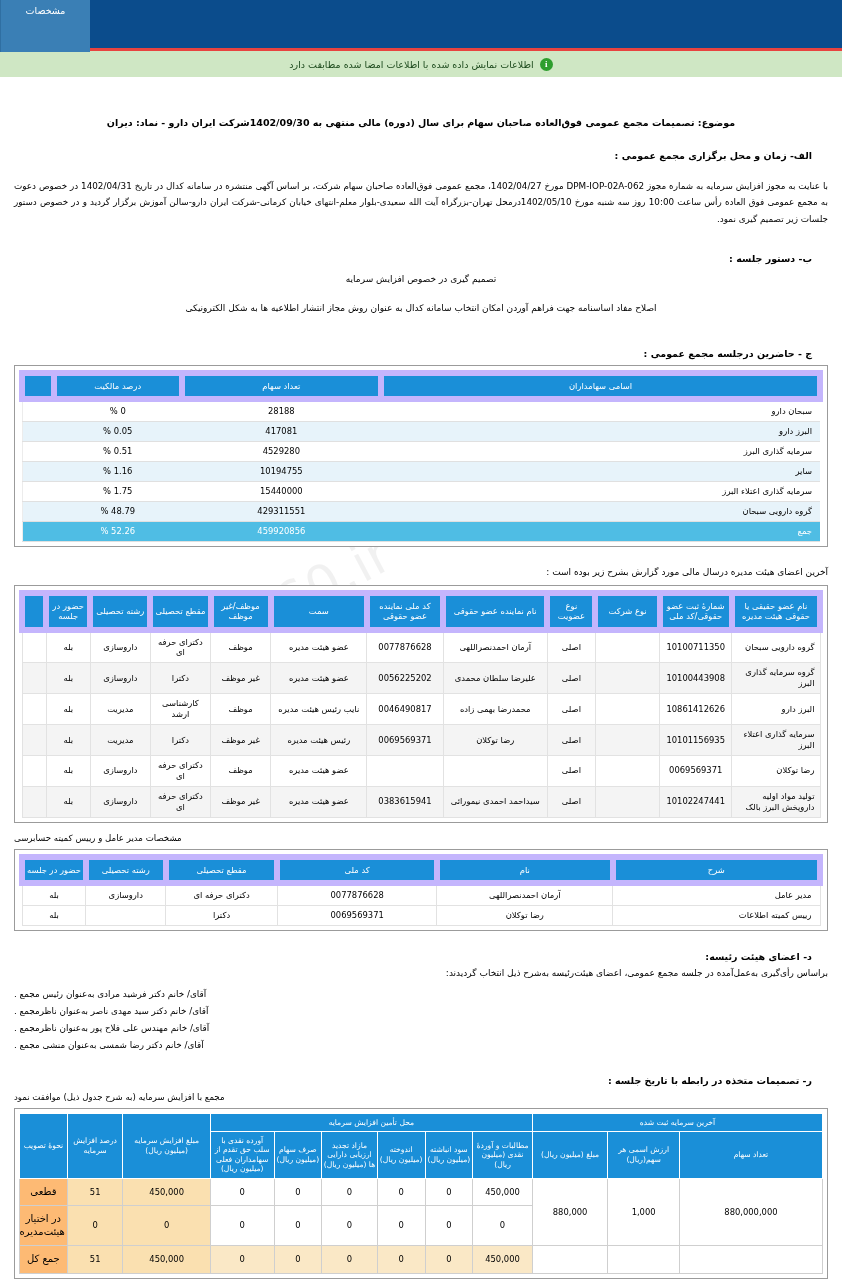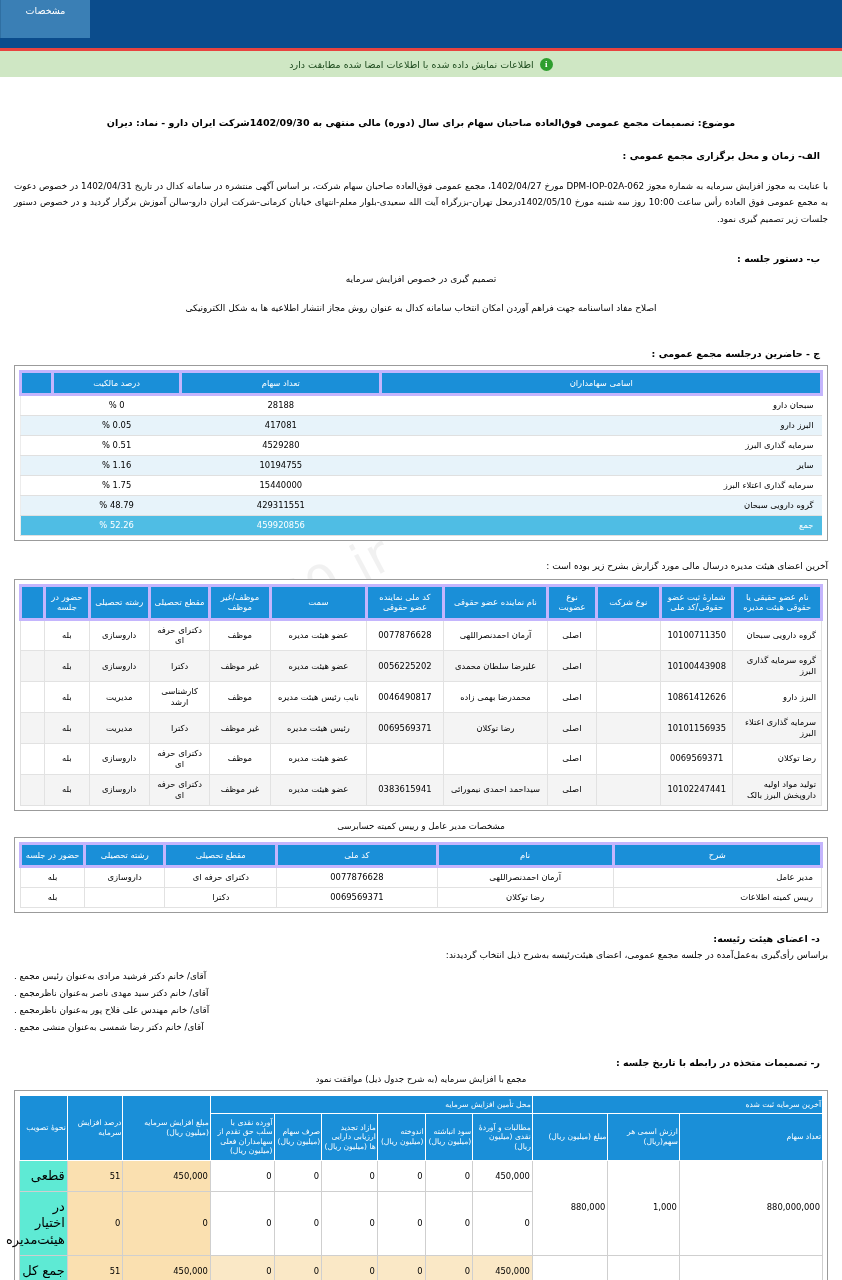--- a/index.html
+++ b/index.html
@@ -49,21 +49,21 @@
   .tabstrip {
     position: absolute;
     top: 0;
     left: 0;
     height: 48px;
     display: flex;
     direction: rtl;
   }
   .tab-active {
     width: 90px;
-    height: 38px;
+    height: 52px;
     background: #3a7fb5;
     border-left: 1px solid #2f6fa2;
     color: #ffffff;
     font-size: 9.5px;
     text-align: center;
     padding-top: 5px;
     box-sizing: border-box;
   }
 
   
@@ -105,21 +105,21 @@
   .subject {
     text-align: center;
     font-weight: bold;
     font-size: 9.5px;
     margin: 0 0 22px 0;
   }
   .sec-head {
     font-weight: bold;
     font-size: 9.5px;
     text-align: right;
-    margin: 0 8px 6px 0;
+    margin: 0 16px 6px 0;
   }
   .sec-sub {
     font-size: 9px;
     text-align: right;
     margin: 0 0 8px 0;
   }
   .para {
     font-size: 8.8px;
     line-height: 1.85;
     text-align: justify;
@@ -151,21 +151,21 @@
     border-collapse: collapse;
     font-size: 8.4px;
     table-layout: fixed;
   }
   table.dt th {
     background: #1a8fd8;
     color: #ffffff;
     font-weight: normal;
     text-align: center;
     padding: 5px 2px;
-    border: 3px solid #c4b5fd;
+    border: 6px solid #c4b5fd;
     line-height: 1.25;
     vertical-align: middle;
   }
   table.dt td {
     text-align: center;
     padding: 4px 3px;
     border-bottom: 1px solid #e0e0e0;
     border-left: 1px solid #ececec;
     vertical-align: middle;
     line-height: 1.3;
@@ -186,38 +186,37 @@
   table.bd tr:nth-child(even) td { background: #f4f4f4; }
   table.bd td.nm { text-align: right; padding-right: 5px; }
 
   
   table.ex td { border: 1px solid #e2e2e2; }
   table.ex td.nm { text-align: right; padding-right: 8px; }
 
   
   table.cap th, table.cap td {
     border: 1px solid #cfcfcf;
-    text-align: right;
   }
   table.cap th {
     border: 1px solid #ffffff;
     font-size: 7.6px;
     padding: 4px 1px;
   }
   table.cap td {
     padding: 7px 2px;
     font-size: 8.4px;
   }
   table.cap td.hl { background: #fae0b0; }
   table.cap td.hl2 { background: #fae8c6; }
-  table.cap td.lbl { background: #5eead4; font-size: 13px; line-height: 1.25; }
+  table.cap td.lbl { background: #fdba74; font-size: 10px; line-height: 1.25; }
 
   .small-note {
     font-size: 8.6px;
-    text-align: center;
+    text-align: left;
     margin: 0 0 6px 0;
   }
 </style>
 </head>
 <body>
 
 <div class="watermark">
   <span>@codal360.ir</span>
 </div>
 

